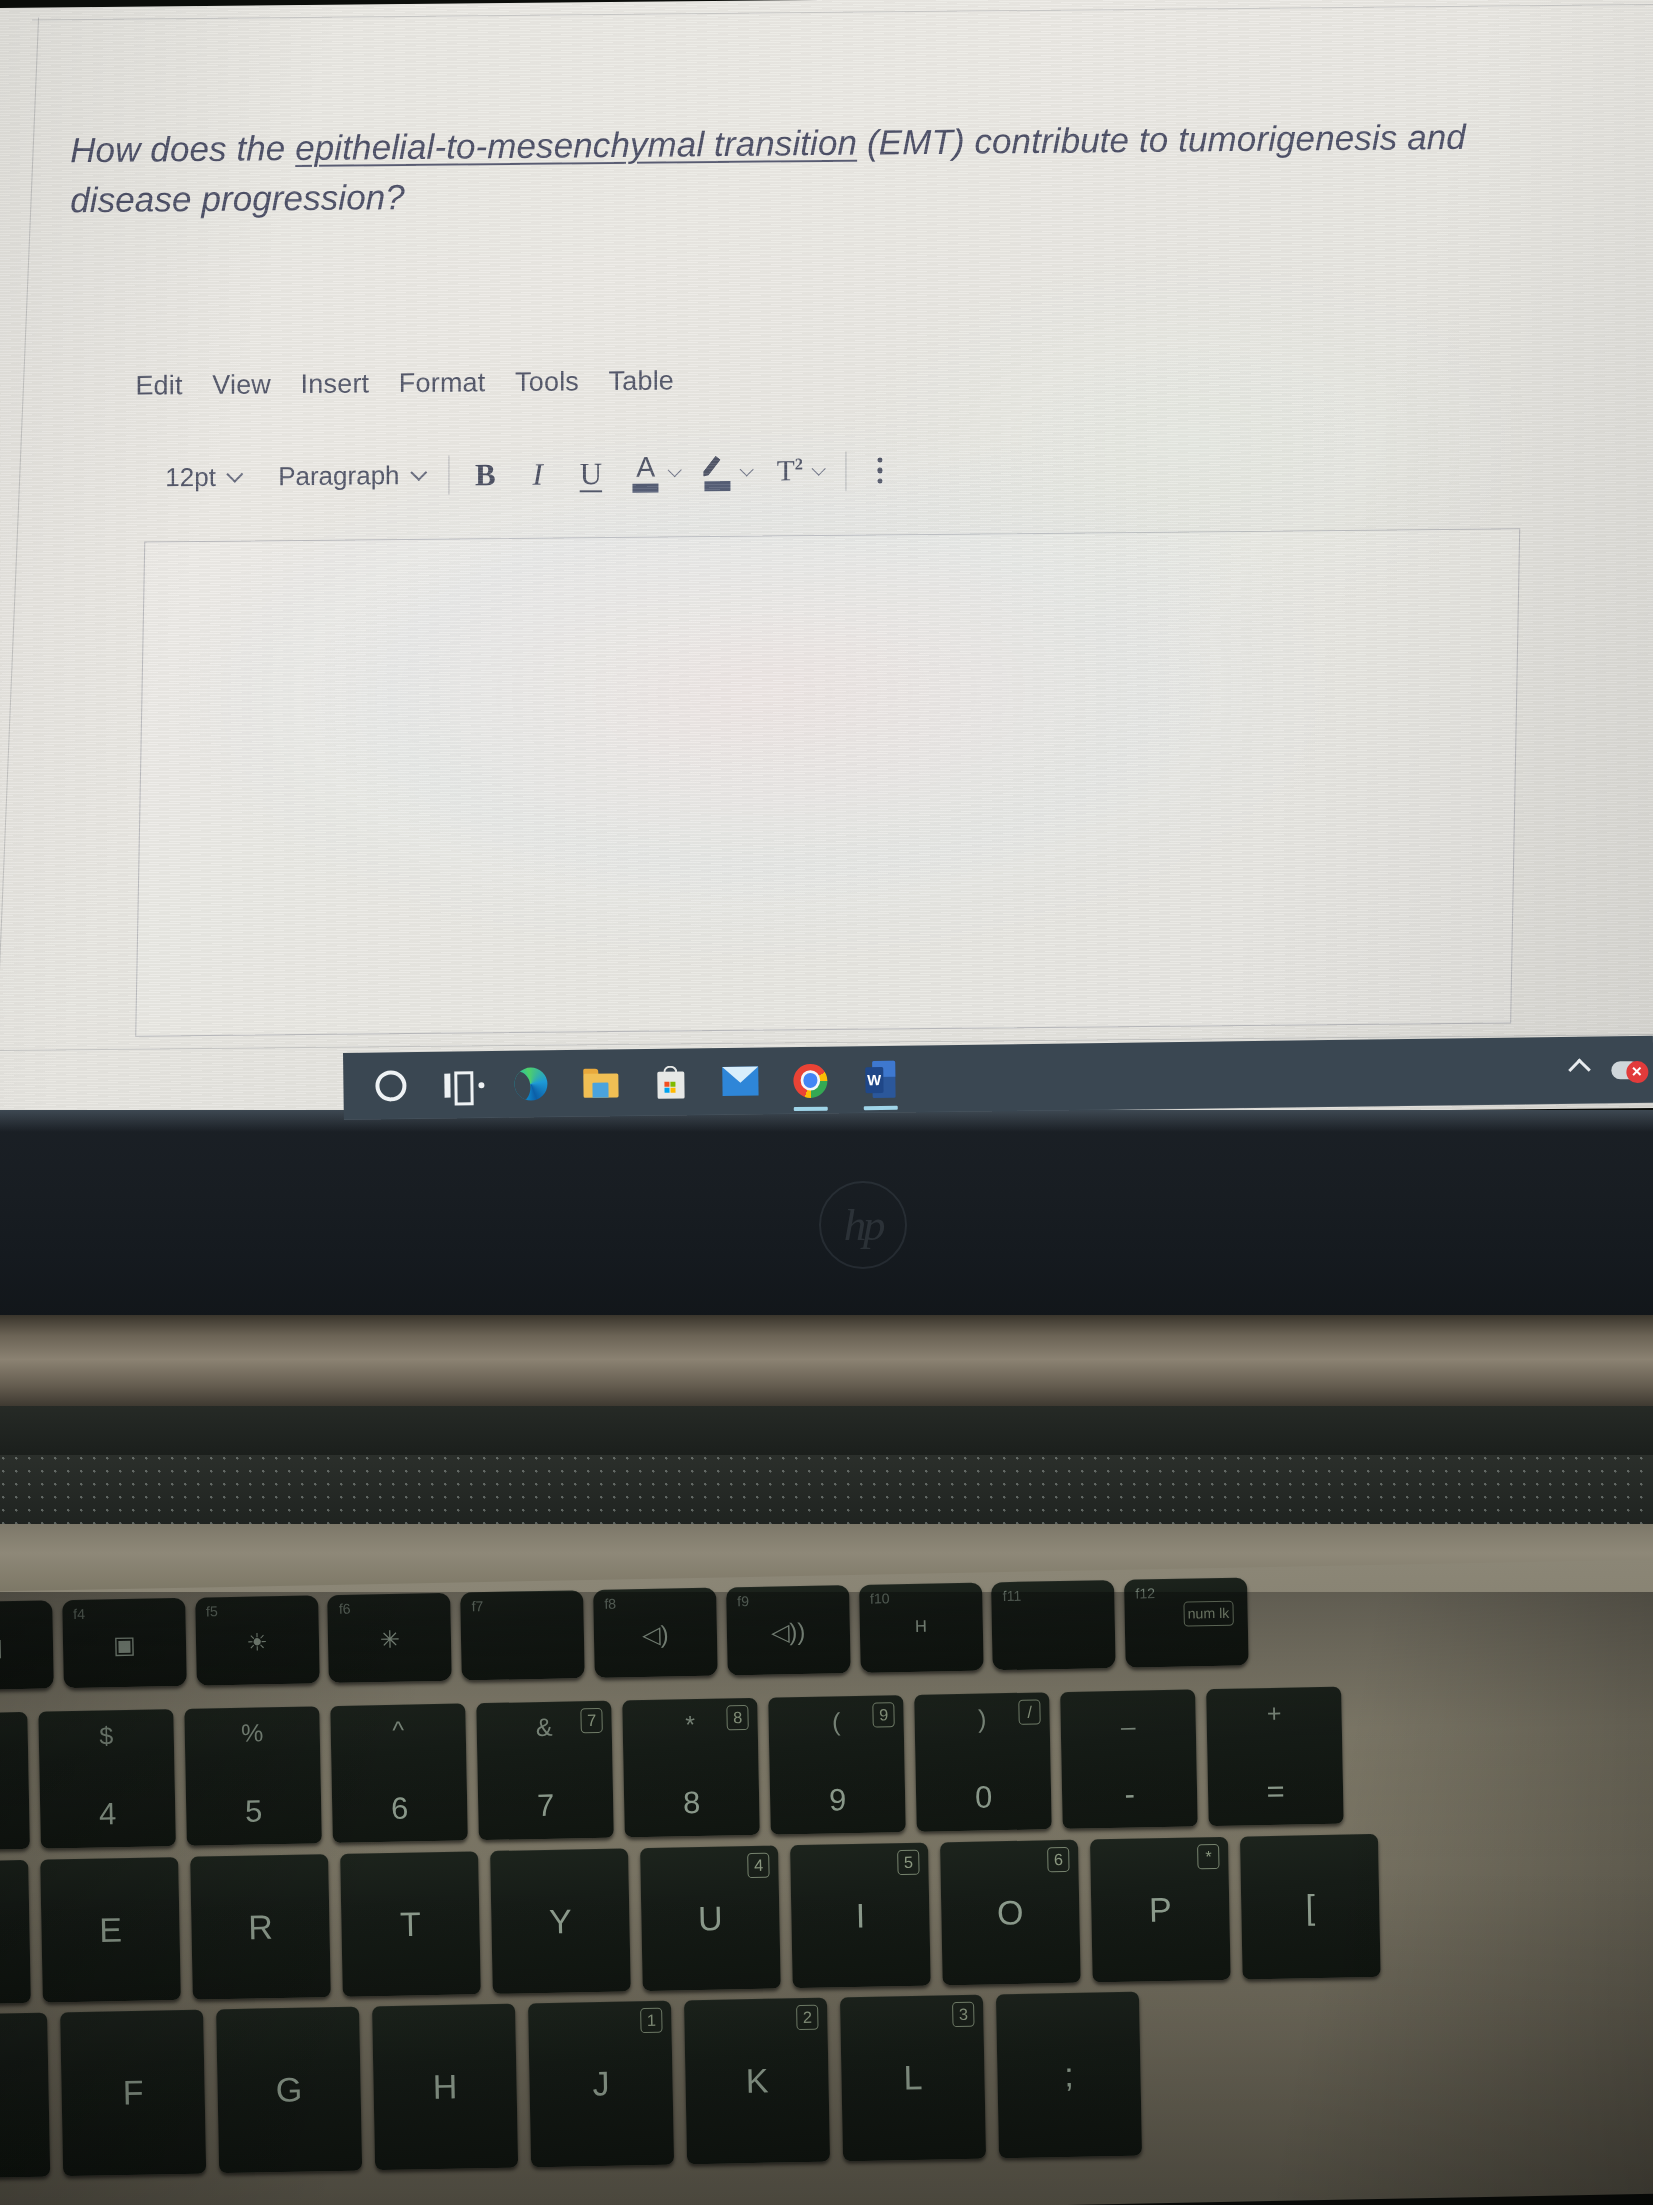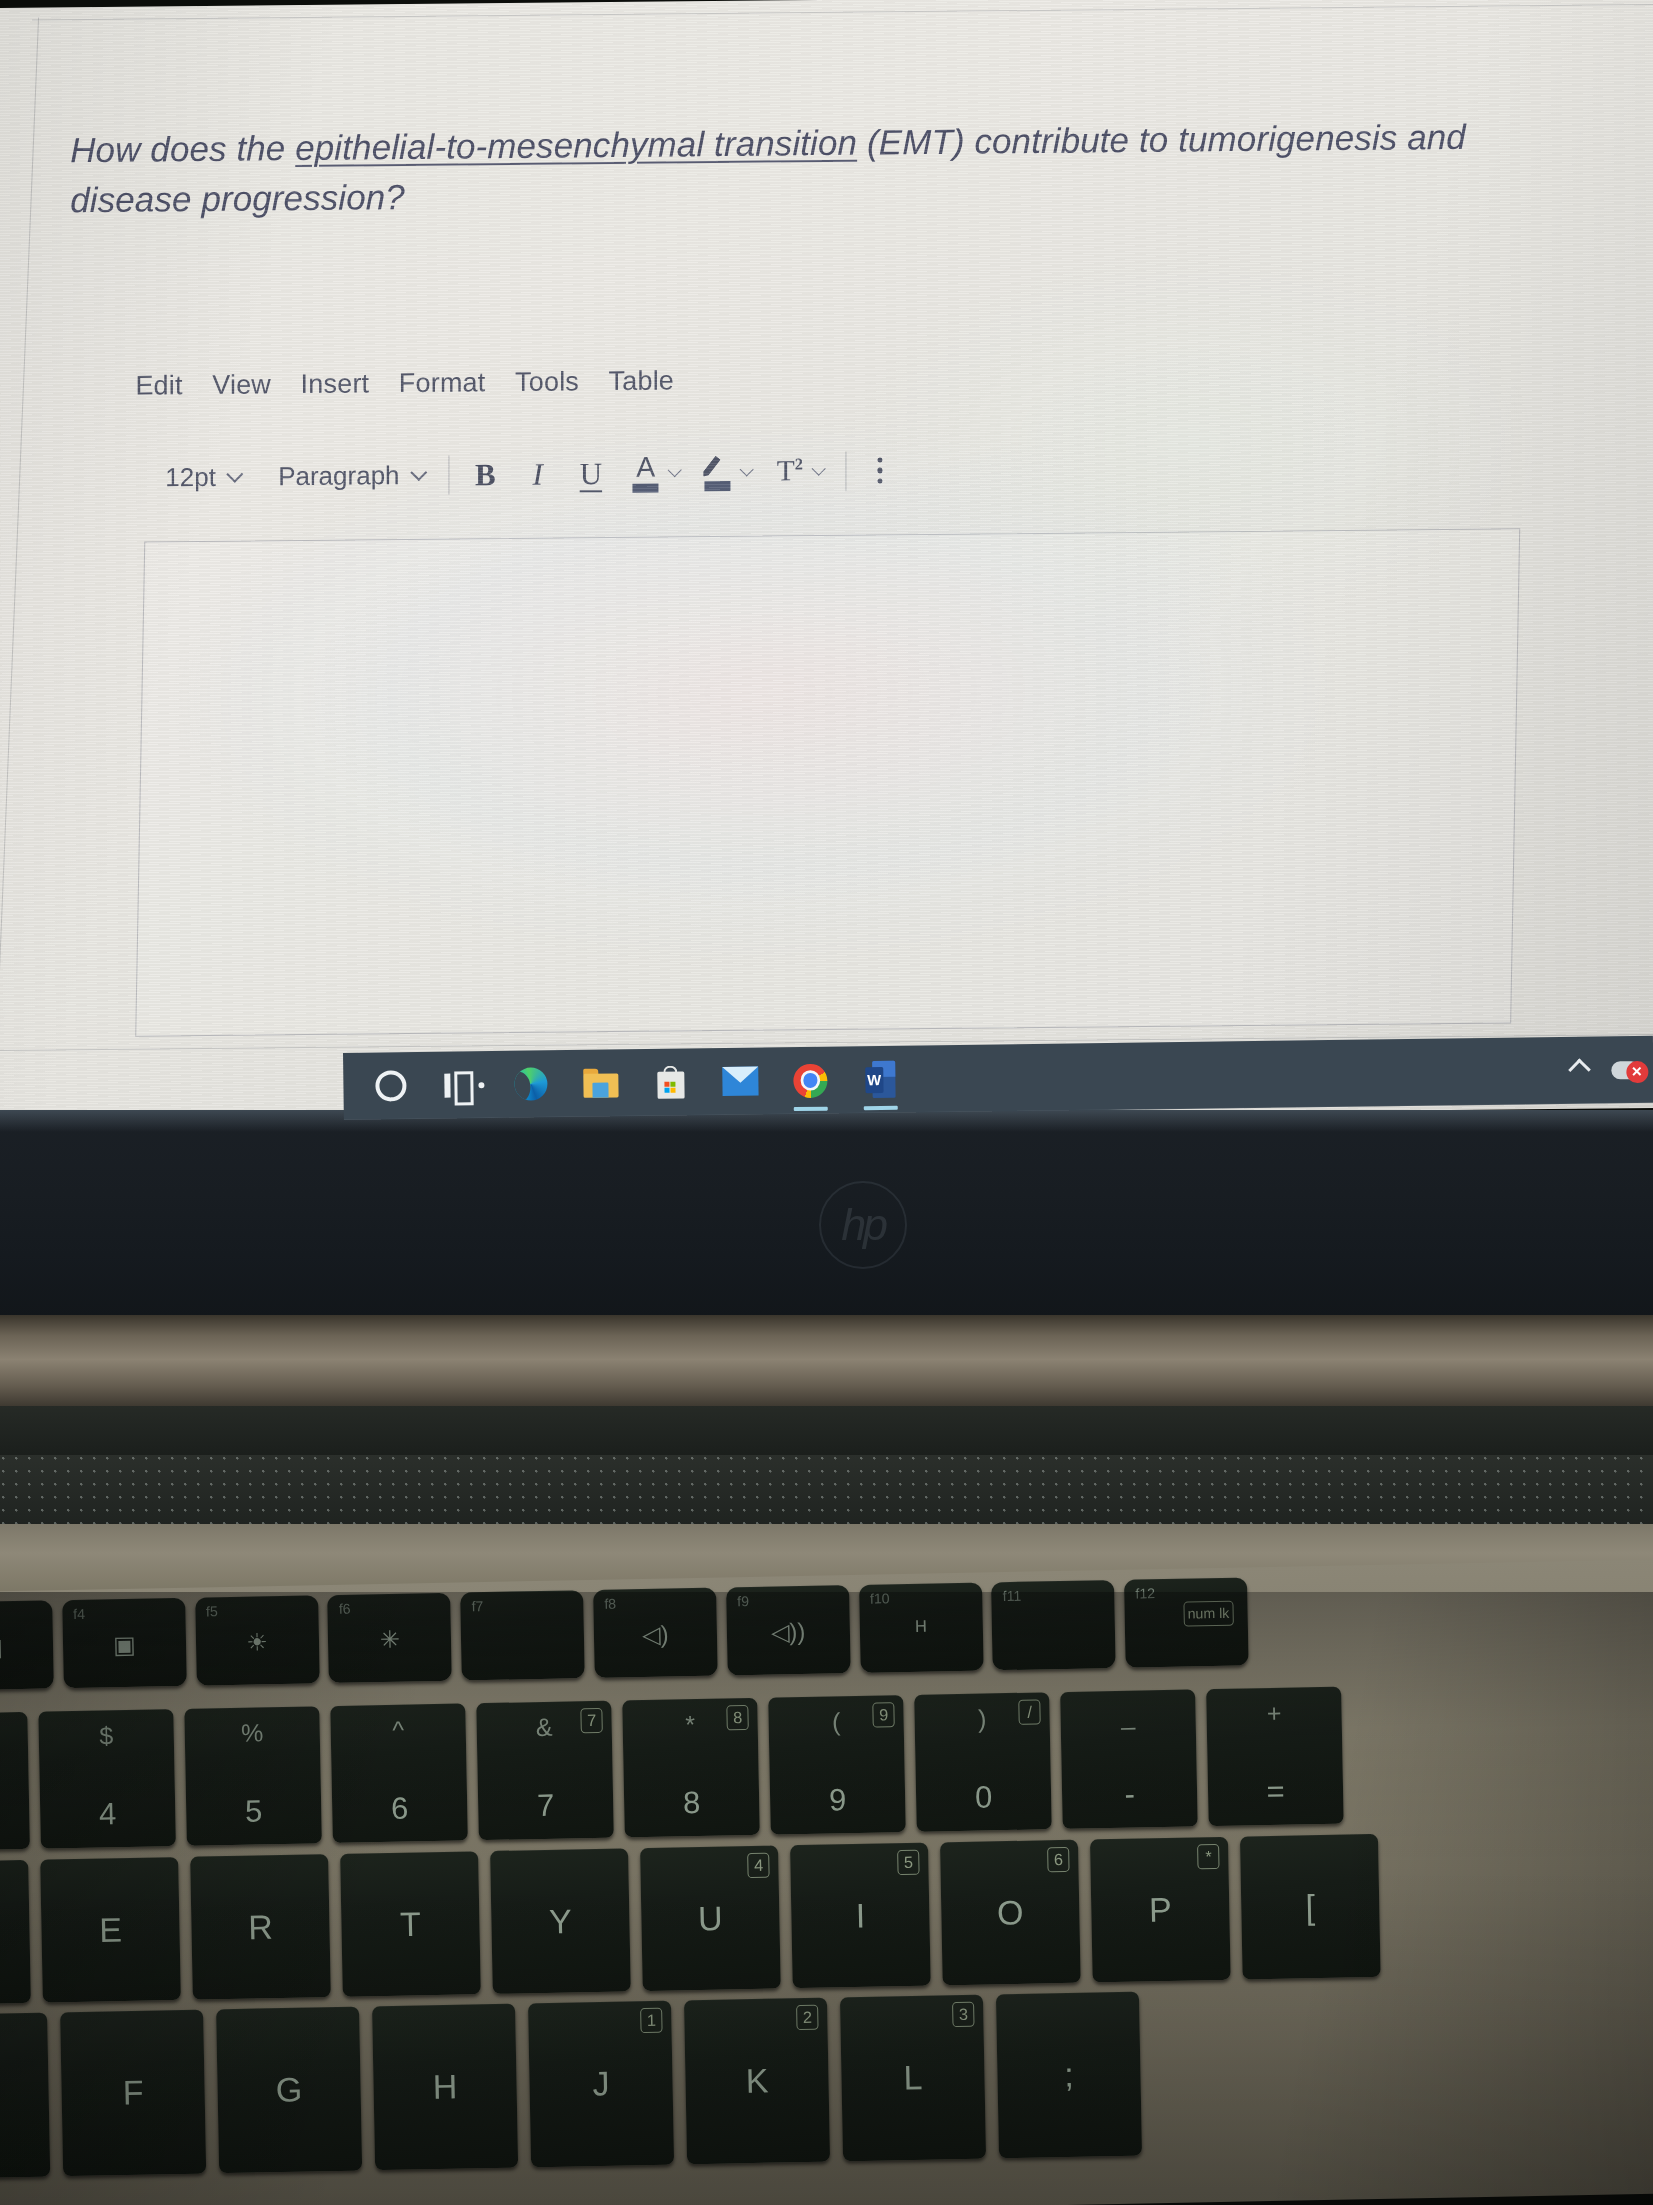--- a/index.html
+++ b/index.html
@@ -348,21 +348,21 @@
   }
   .hp-logo {
     position: absolute;
     left: 819px; top: 1181px;
     width: 88px; height: 88px;
     border: 2.2px solid rgba(150,165,175,0.13);
     border-radius: 50%;
     z-index: 6;
     display: flex; align-items: center; justify-content: center;
     color: rgba(165,180,190,0.15);
-    font-family: Liberation Sans, sans-serif;
+    font-family: Liberation Serif, serif;
     font-style: italic;
     font-size: 45px;
     letter-spacing: -3.3px;
   }
 
   
   .hinge {
     position: absolute; left: 0; top: 1315px;
     width: 1654px; height: 93px;
     background: linear-gradient(180deg, #3a352c 0%, #6b6355 22%, #8b8272 48%, #655d50 76%, #3b362e 100%);

